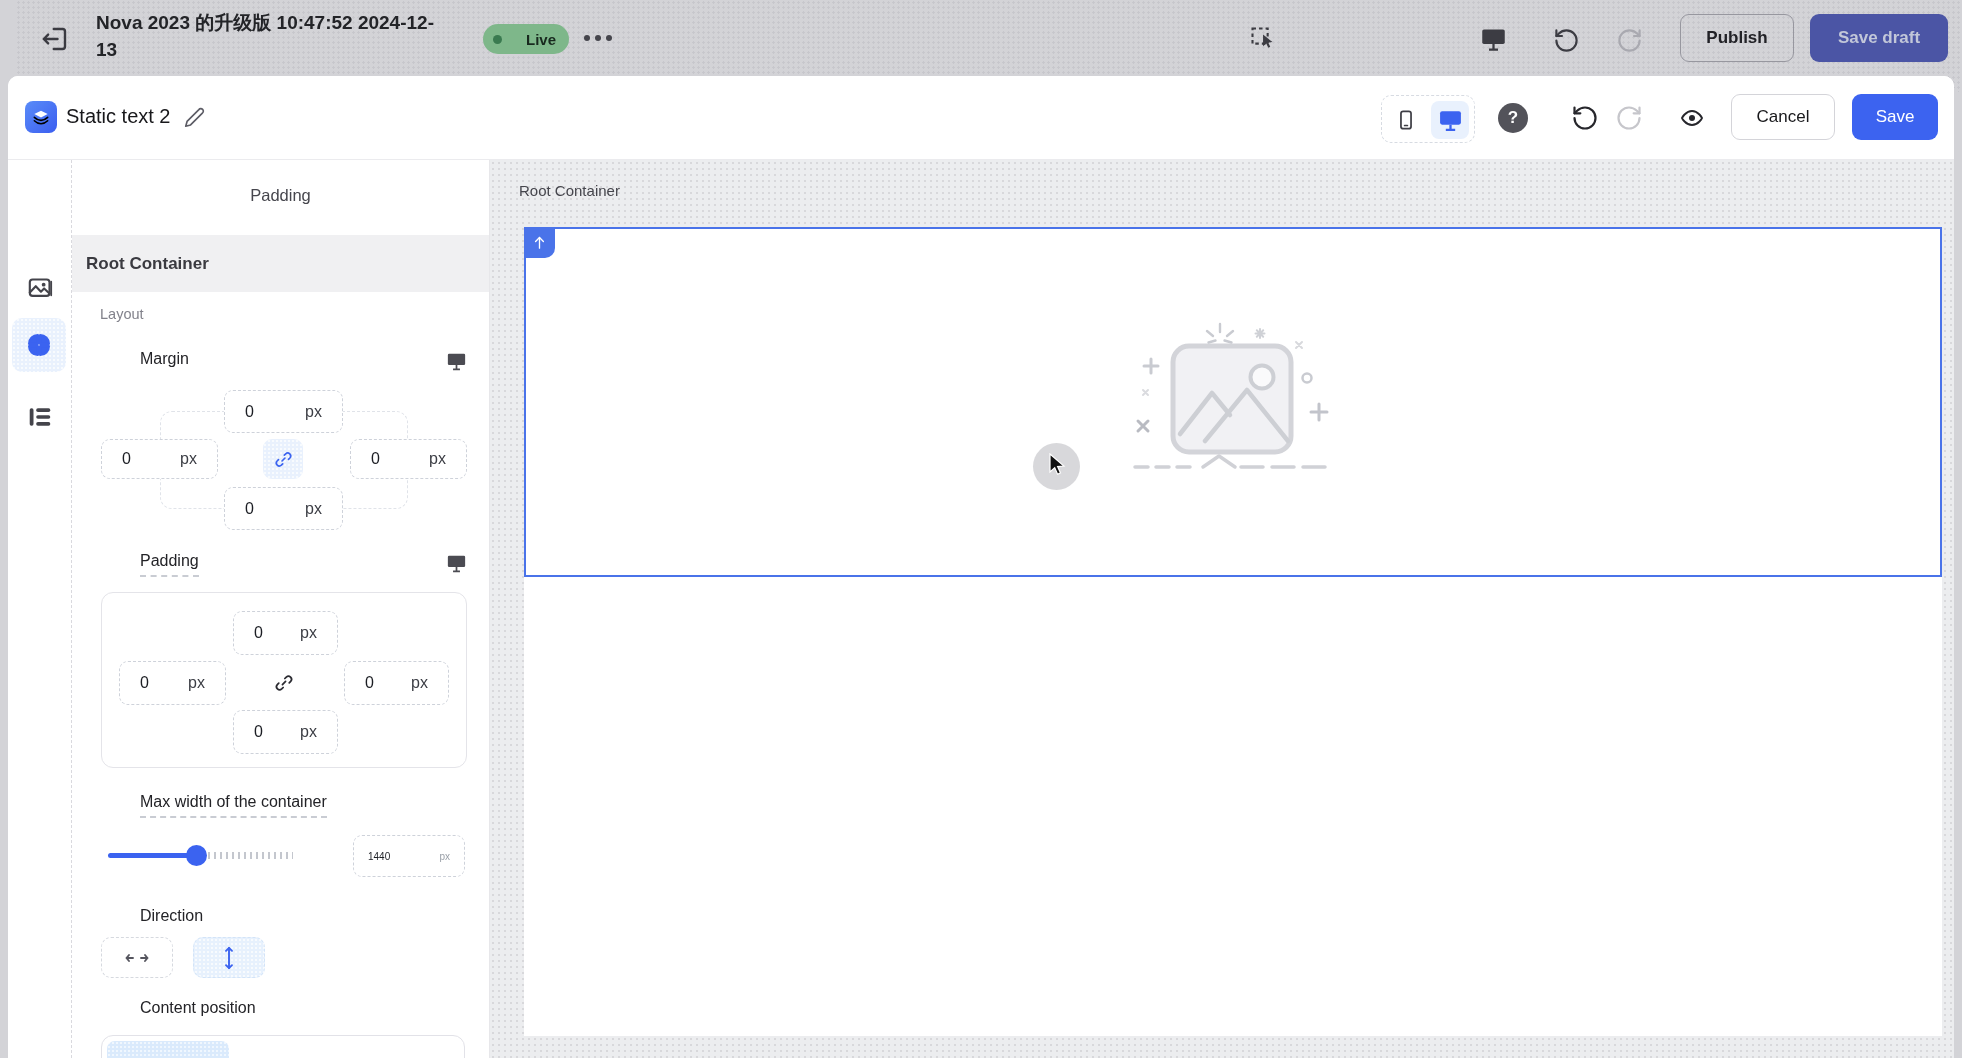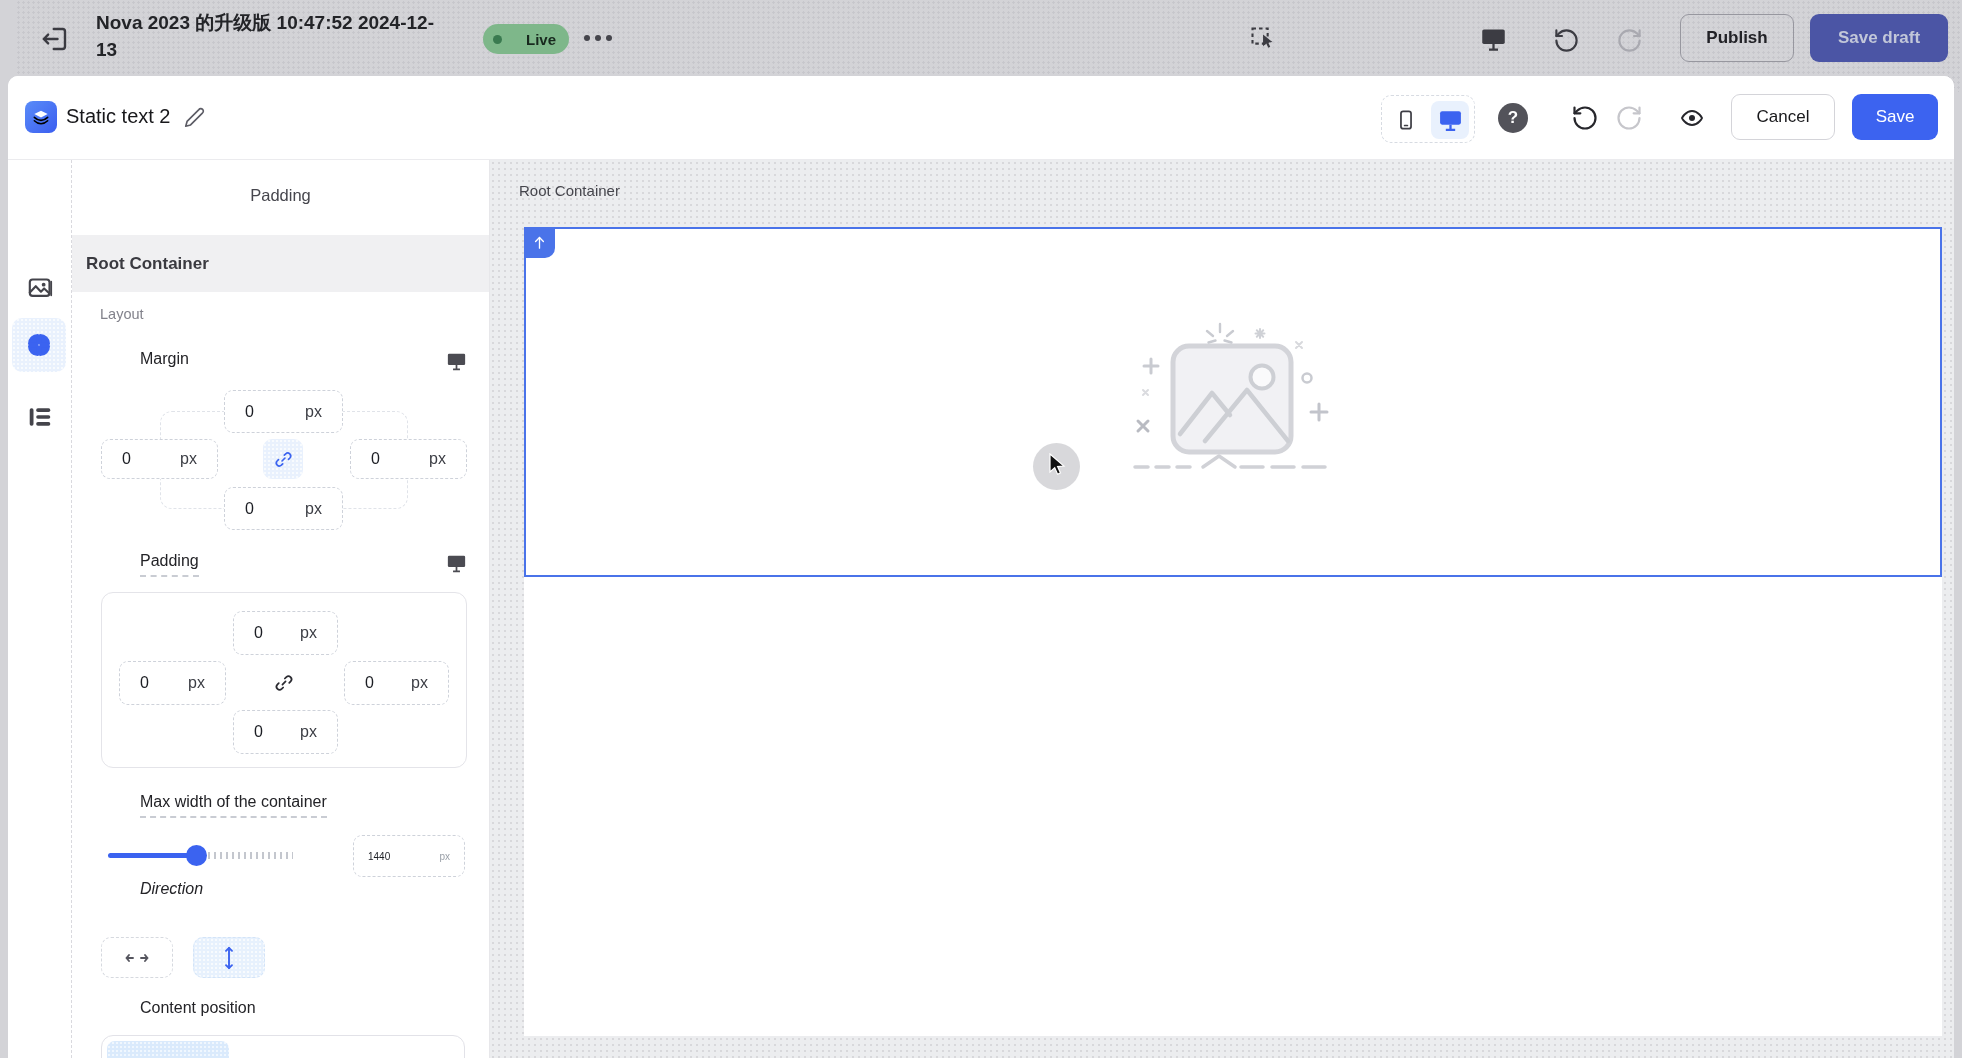--- a/index.html
+++ b/index.html
@@ -363,21 +363,21 @@
       <div class="slider-track">
         <div class="slider-fill"></div>
         <div class="slider-dots"></div>
         <div class="slider-thumb"></div>
       </div>
       <div class="value-box">
         <span>1440</span>
         <span class="unit">px</span>
       </div>
 
-      <div class="field-label" style="top:720px;font-style:italic;">Direction</div>
+      <div class="field-label" style="top:747px;">Direction</div>
       <div class="dir-btn" style="left:29px;">
         <svg width="26" height="16" viewBox="0 0 26 16" class="stk" stroke-width="1.7">
           <path d="M9 8H2.5M5 5 2.5 8 5 11"></path>
           <path d="M17 8h6.5M21 5l2.5 3-2.5 3"></path>
         </svg>
       </div>
       <div class="dir-btn active" style="left:121px;">
         <svg width="14" height="26" viewBox="0 0 14 26" class="stk" stroke-width="1.8">
           <path d="M7 3v20"></path>
           <path d="M4 5.8 7 2.8l3 3M4 20.2l3 3 3-3"></path>

